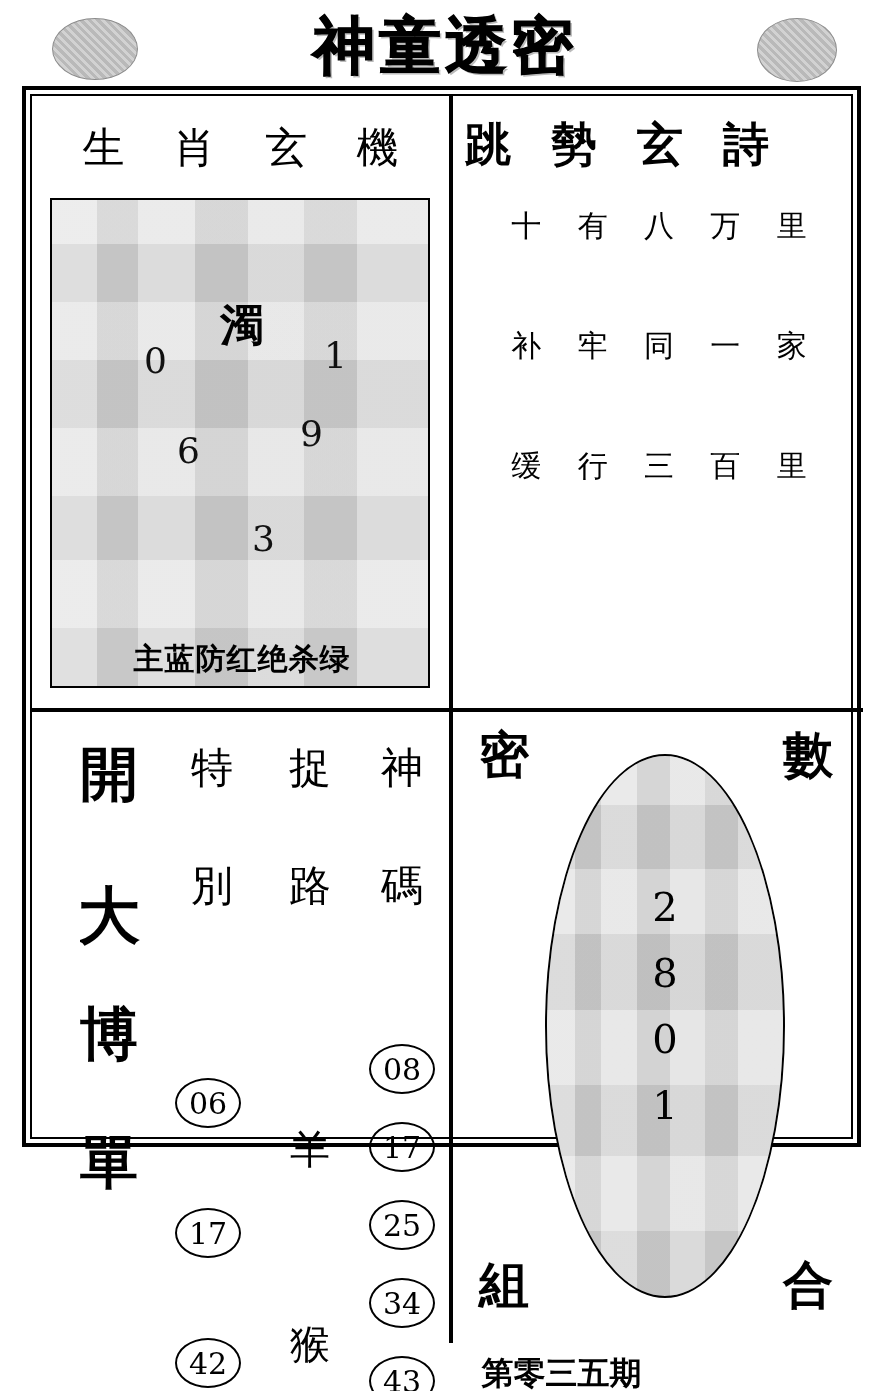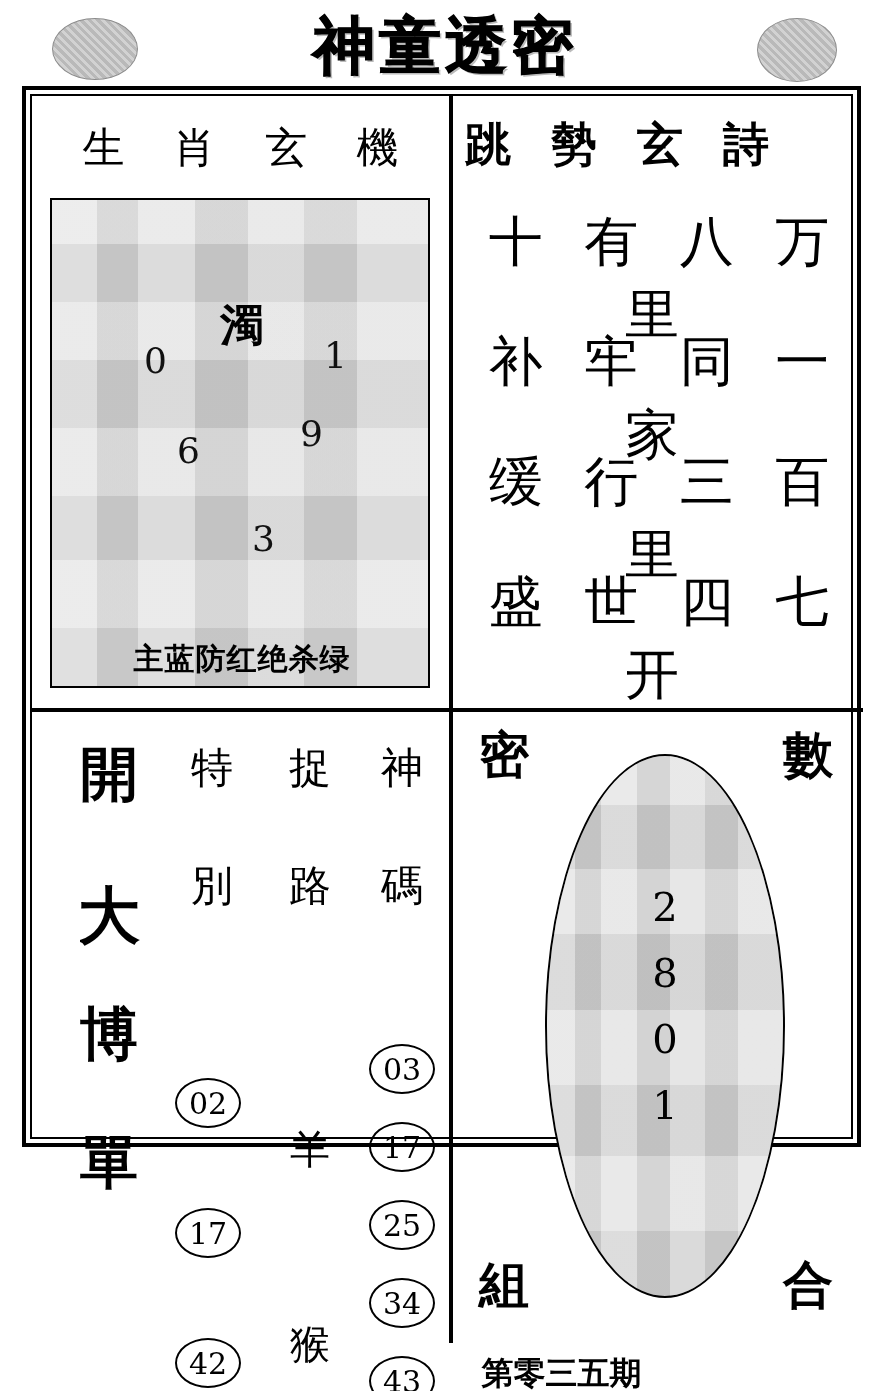--- a/index.html
+++ b/index.html
@@ -89,22 +89,22 @@
 
   
   .q2{position:absolute;left:421px;top:0;width:410px;height:612px;}
   .q2 .hd{
     position:absolute;left:0;top:18px;width:410px;text-align:left;
     font-size:46px;font-weight:bold;letter-spacing:12px;text-indent:12px;
     font-family:"DejaVu Serif","Liberation Serif",serif;
   }
   .poem-line{
     position:absolute;left:6px;width:400px;text-align:center;
-    font-size:54px;letter-spacing:14px;text-indent:14px;
-    font-family:Liberation Serif, serif;
+    font-size:30px;letter-spacing:14px;text-indent:14px;
+    font-family:Liberation Sans, sans-serif;
   }
   .pl0{top:110px;}
   .pl1{top:230px;}
   .pl2{top:350px;}
   .pl3{top:470px;}
 
   
   .q3{position:absolute;left:0;top:616px;width:417px;height:631px;}
   .leftcol{position:absolute;left:22px;top:18px;width:110px;}
   .leftcol .ch{
@@ -192,47 +192,46 @@
           <div class="dig d3">3</div>
           <div class="slogan">主蓝防红绝杀绿</div>
         </div>
       </div>
 
       <div class="q2">
         <div class="hd">跳 勢 玄 詩</div>
         <div class="poem-line pl0">十 有 八 万 里</div>
         <div class="poem-line pl2">缓 行 三 百 里</div>
         <div class="poem-line pl1">补 牢 同 一 家</div>
-        <div class="poem-line pl3">盛 世 四 七 开</div>
       </div>
 
       <div class="q3">
         <div class="leftcol">
           <span class="ch c0">開</span>
           <span class="ch c1">大</span>
           <span class="ch c2">博</span>
           <span class="ch c3">單</span>
         </div>
 
         <div class="hdcol hc1">特</div>
         <div class="hdcol hc2">捉</div>
         <div class="hdcol hc3">神</div>
 
         <div class="hdcol hc1b">別</div>
         <div class="hdcol hc2b">路</div>
         <div class="hdcol hc3b">碼</div>
 
-        <div class="ball" style="left:143px;top:366px;">02</div>
+        <div class="ball" style="left:143px;top:366px;">06</div>
         <div class="ball" style="left:143px;top:496px;">17</div>
         <div class="ball" style="left:143px;top:626px;">42</div>
 
         <div class="zodiac" style="left:243px;top:410px;">羊</div>
         <div class="zodiac" style="left:243px;top:605px;">猴</div>
 
-        <div class="ball" style="left:337px;top:332px;">03</div>
+        <div class="ball" style="left:337px;top:332px;">08</div>
         <div class="ball" style="left:337px;top:410px;">17</div>
         <div class="ball" style="left:337px;top:488px;">25</div>
         <div class="ball" style="left:337px;top:566px;">34</div>
         <div class="ball" style="left:337px;top:644px;">43</div>
       </div>
 
       <div class="q4">
         <div class="corner cn-tl">密</div>
         <div class="corner cn-tr">數</div>
         <div class="corner cn-bl">組</div>

